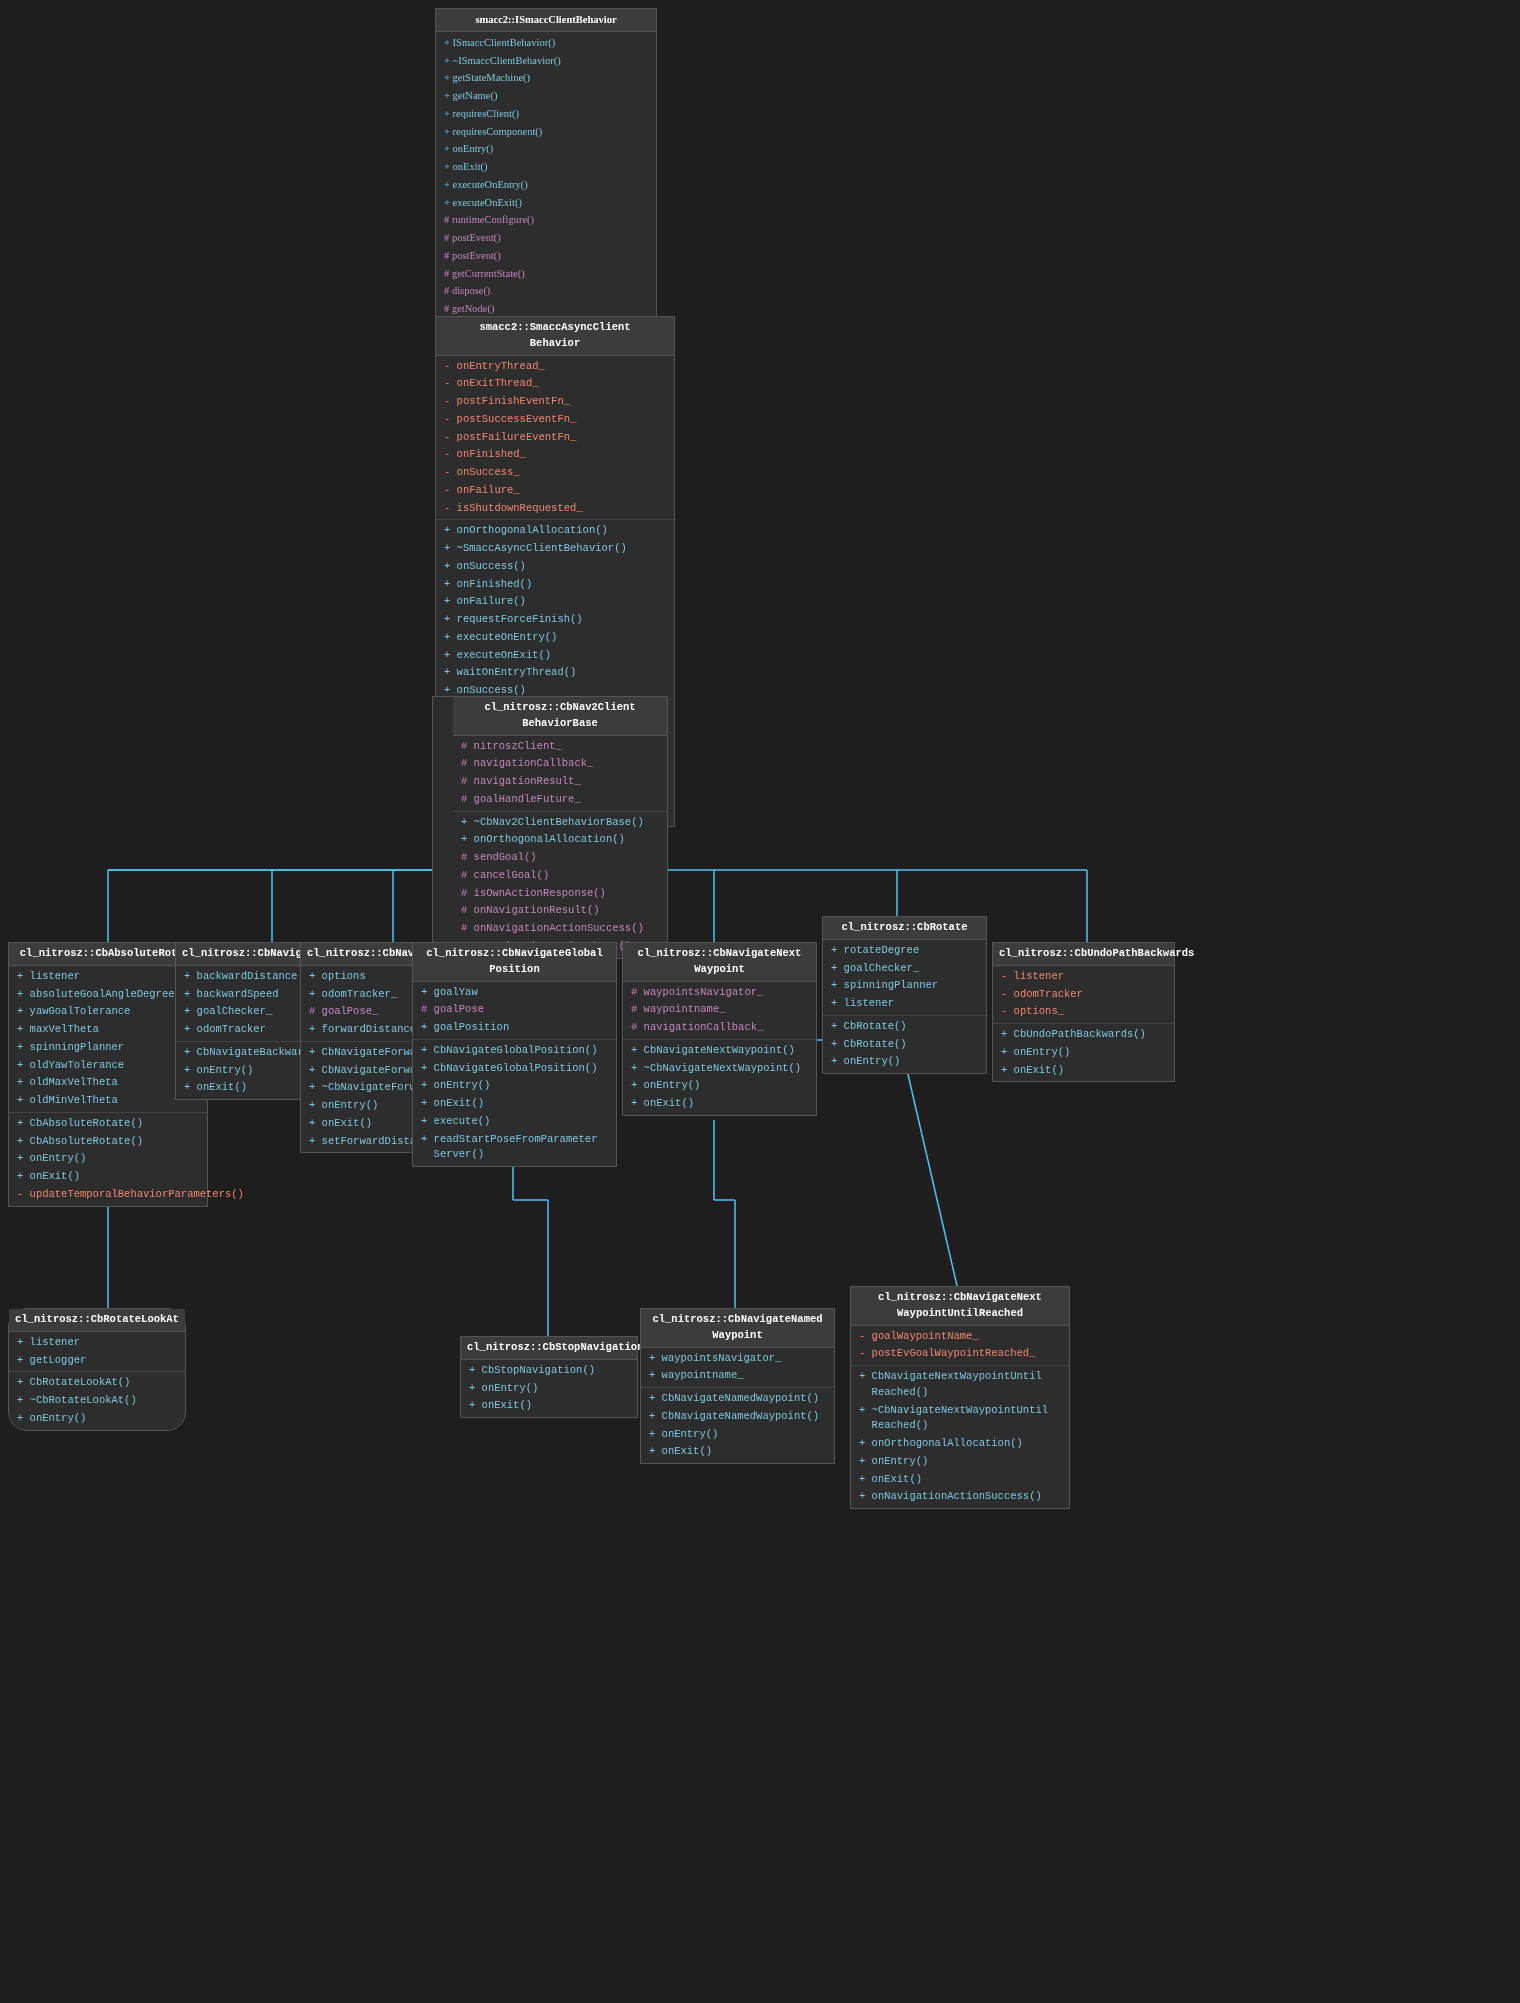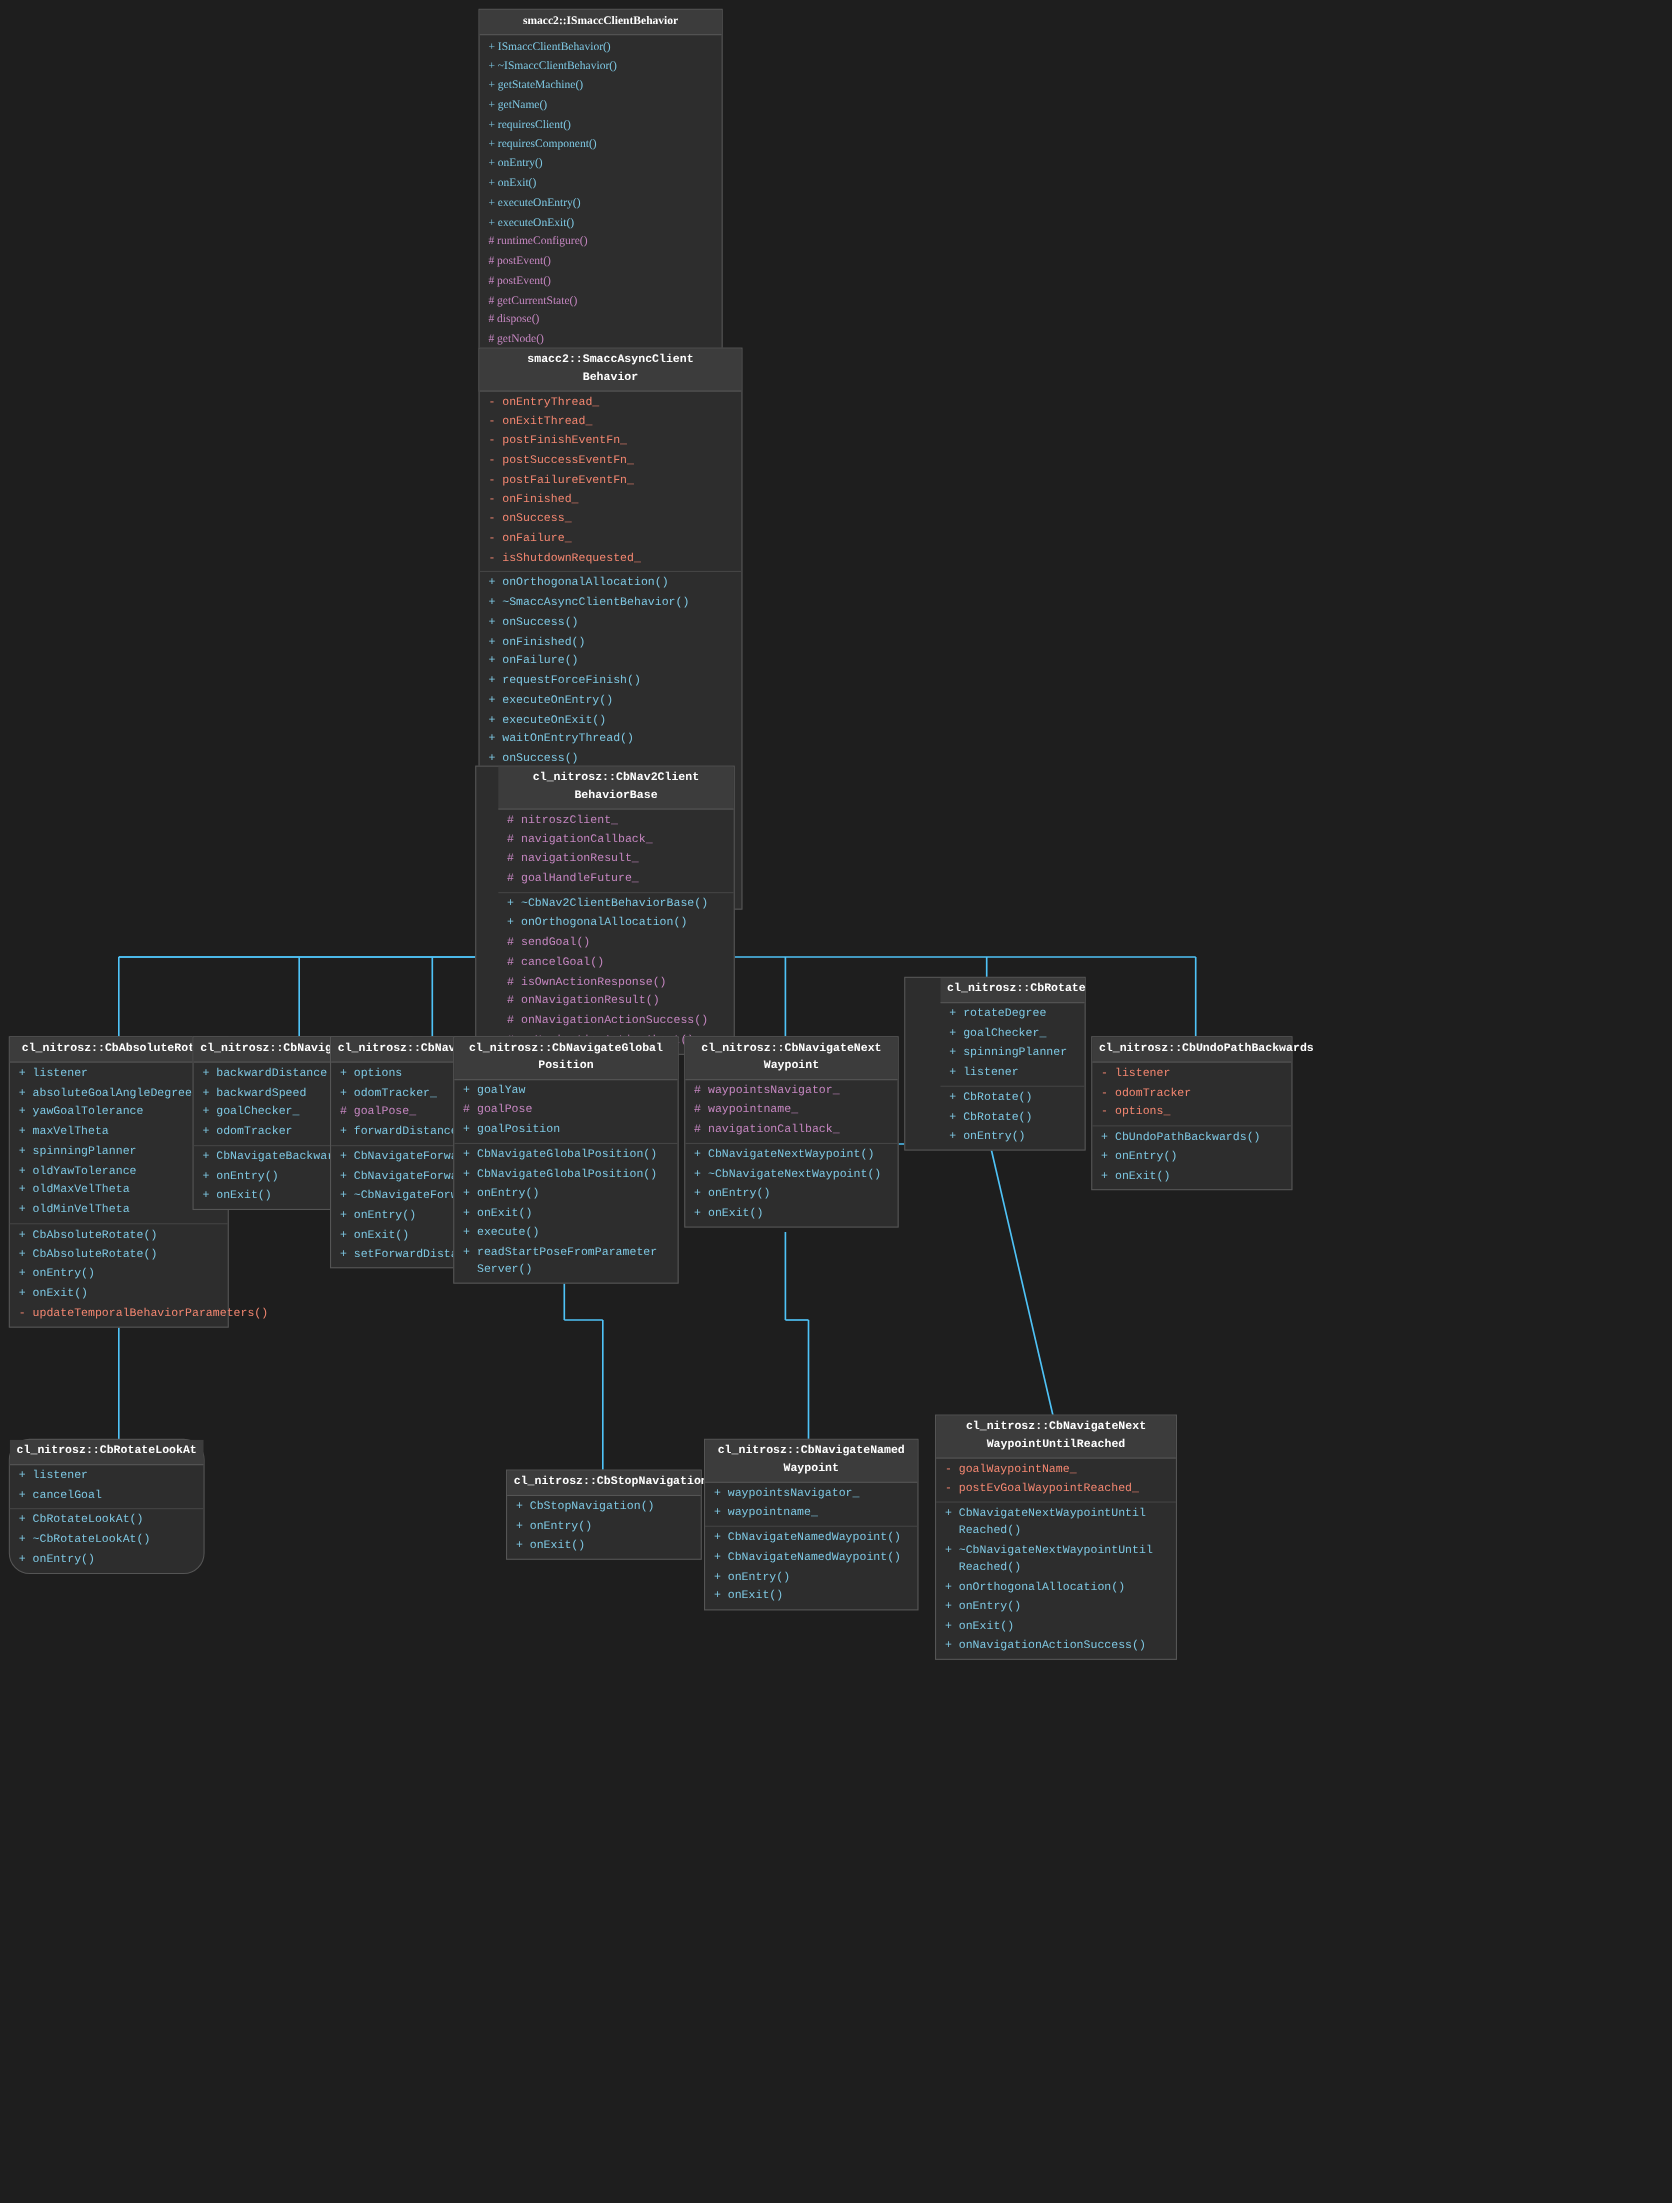--- a/index.html
+++ b/index.html
@@ -278,21 +278,21 @@
       <div class="item hash"># navigationCallback_</div>
     </div>
     <div class="section">
       <div class="item plus">+ CbNavigateNextWaypoint()</div>
       <div class="item plus">+ ~CbNavigateNextWaypoint()</div>
       <div class="item plus">+ onEntry()</div>
       <div class="item plus">+ onExit()</div>
     </div>
   </div>
 
-  <div class="uml-box" style="left:822px; top:888px; width:165px;padding-left:32px;">
+  <div class="uml-box" style="left:822px; top:916px; width:165px;">
     <div class="title">cl_nitrosz::CbRotate</div>
     <div class="section">
       <div class="item plus">+ rotateDegree</div>
       <div class="item plus">+ goalChecker_</div>
       <div class="item plus">+ spinningPlanner</div>
       <div class="item plus">+ listener</div>
     </div>
     <div class="section">
       <div class="item plus">+ CbRotate()</div>
       <div class="item plus">+ CbRotate()</div>
@@ -311,21 +311,21 @@
       <div class="item plus">+ CbUndoPathBackwards()</div>
       <div class="item plus">+ onEntry()</div>
       <div class="item plus">+ onExit()</div>
     </div>
   </div>
 
   <div class="uml-box" style="left:8px; top:1308px; width:178px;border-radius:19px;">
     <div class="title">cl_nitrosz::CbRotateLookAt</div>
     <div class="section">
       <div class="item plus">+ listener</div>
-      <div class="item plus">+ cancelGoal</div>
+      <div class="item plus">+ getLogger</div>
     </div>
     <div class="section">
       <div class="item plus">+ CbRotateLookAt()</div>
       <div class="item plus">+ ~CbRotateLookAt()</div>
       <div class="item plus">+ onEntry()</div>
     </div>
   </div>
 
   <div class="uml-box" style="left:460px; top:1336px; width:178px;">
     <div class="title">cl_nitrosz::CbStopNavigation</div>

